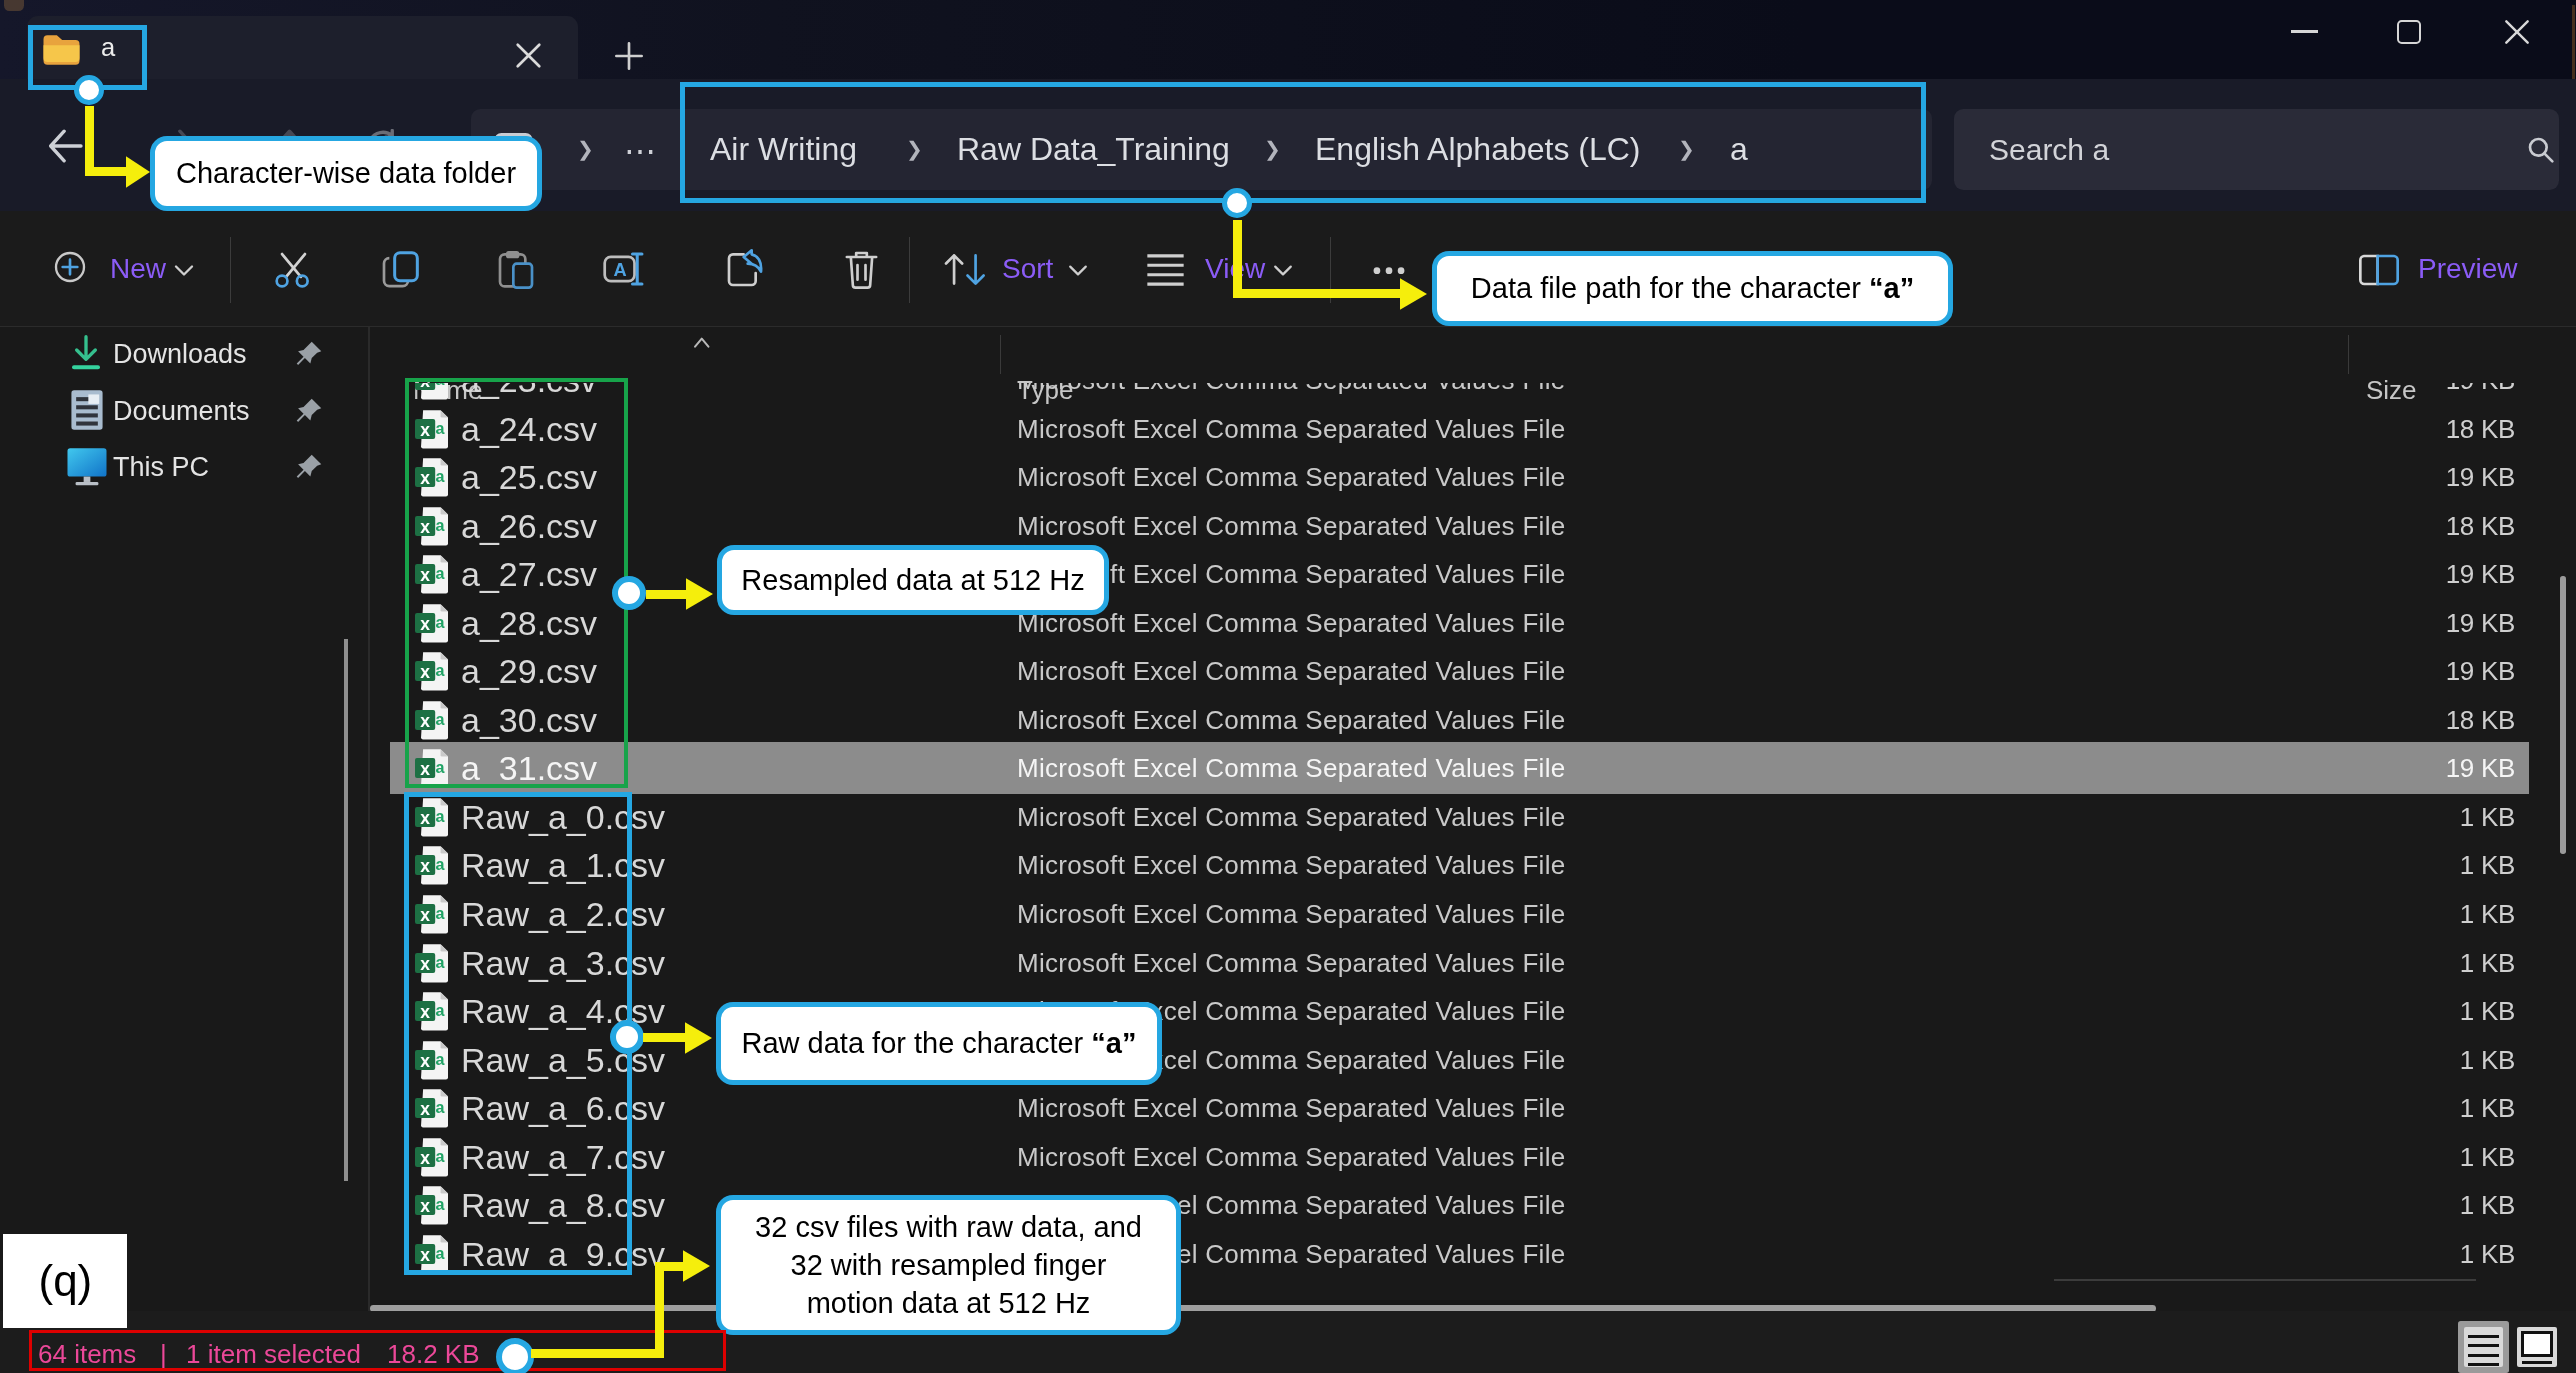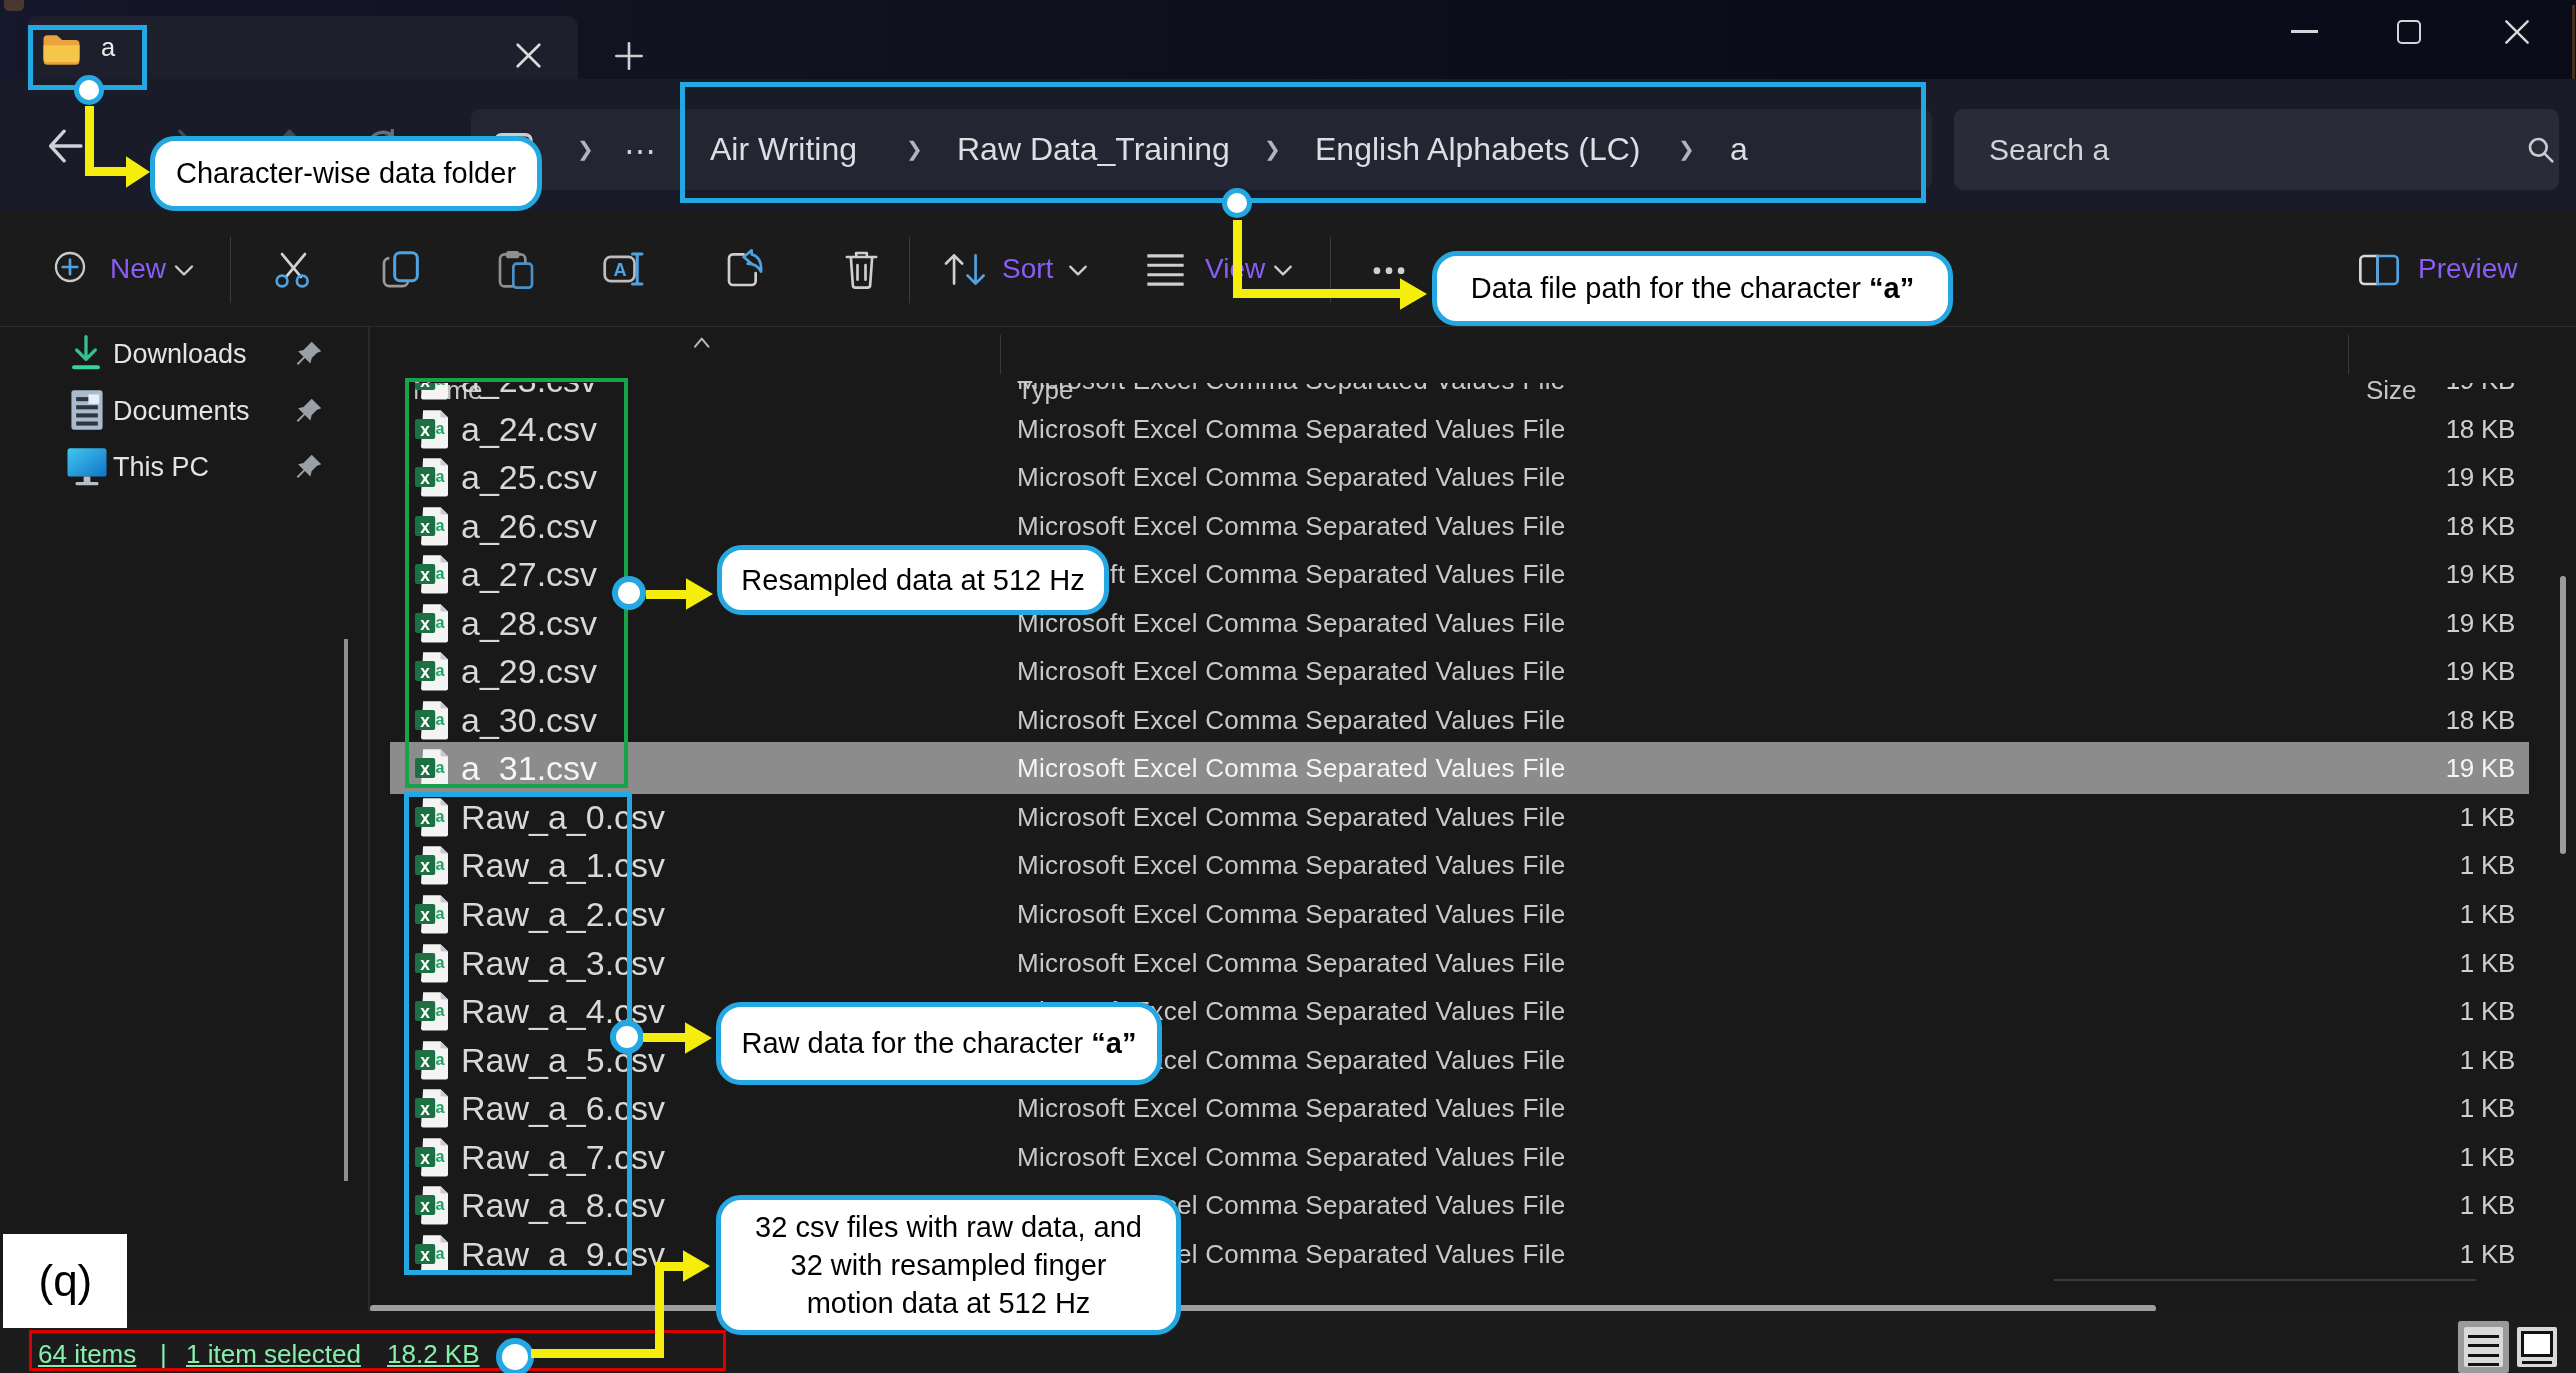--- a/index.html
+++ b/index.html
@@ -46,25 +46,25 @@
 .rsize { position:absolute; right:61px; top:50%; transform:translateY(-50%); font-size:26px; letter-spacing:-0.3px; color:#cfcfcf; }
 .row.sel .rname, .row.sel .rtype, .row.sel .rsize { color:#f5f5f5; }
 
 
 #vscroll { position:absolute; left:2560px; top:249px; width:6px; height:278px; background:#9a9a9a; border-radius:2.7px; }
 #hscroll { position:absolute; left:370px; top:1305px; width:1786px; height:7.4px; background:#9e9e9e; border-radius:3.4px; }
 #sidescroll { position:absolute; left:344px; top:312px; width:4px; height:542px; background:#8f8f8f; }
 
 
 #status { position:absolute; left:0; top:1311px; width:2576px; height:63px; background:#1c1c1c; }
-.st { position:absolute; top:27.6px; font-size:26px; color:#86efac; white-space:nowrap;text-decoration:underline; }
+.st { position:absolute; top:27.6px; font-size:26px; color:#ec4899; white-space:nowrap; }
 
 
 .anno-box { position:absolute; border:5.4px solid #25a7e2; }
-.callout { position:absolute; background:#ffffff; border:5.4px solid #25a7e2; border-radius:25px;
+.callout { position:absolute; background:#ffffff; border:5.4px solid #25a7e2; border-radius:17px;
   display:flex; align-items:center; justify-content:center; text-align:center;
   font-size:29px; color:#000; line-height:1.32; }
 .gbox { position:absolute; border:4.7px solid #17a34a; }
 .rbox { position:absolute; border:3.4px solid #dd0000; }
 .circ { position:absolute; background:#ffffff; border:6px solid #25a7e2; border-radius:50%; }
 .yel { position:absolute; background:#f5ee0c; }
 .qlabel { position:absolute; left:3.4px; top:1234px; width:124px; height:94px; background:#ffffff;
   display:flex; align-items:center; justify-content:center; font-size:44px; color:#000; }
 </style></head>
 <body>

